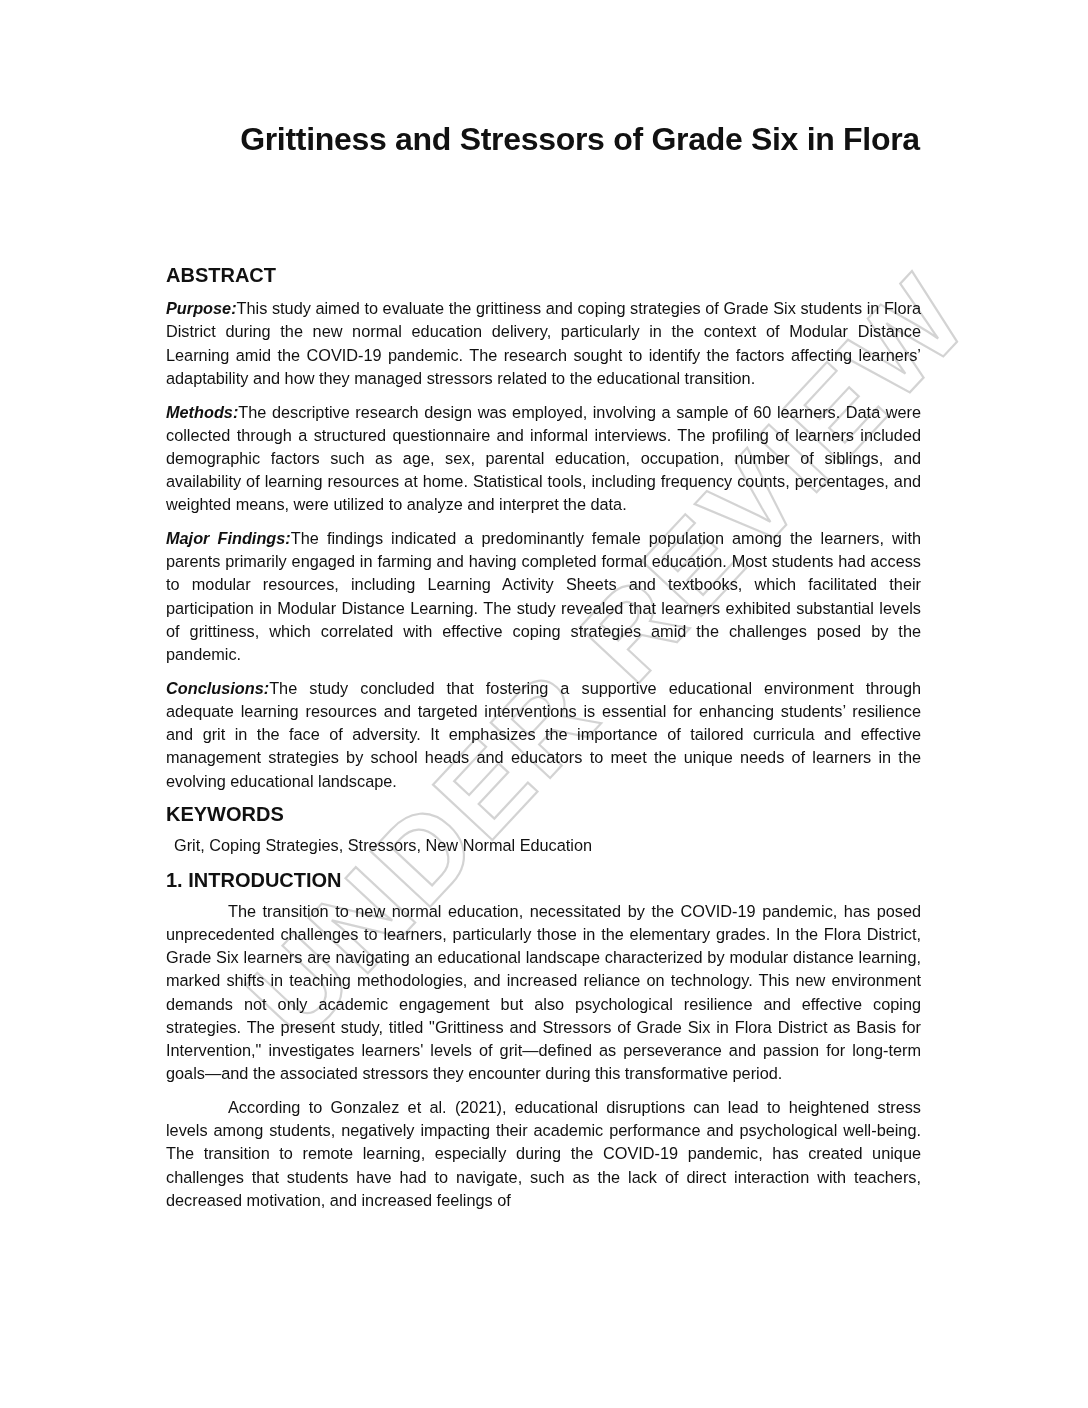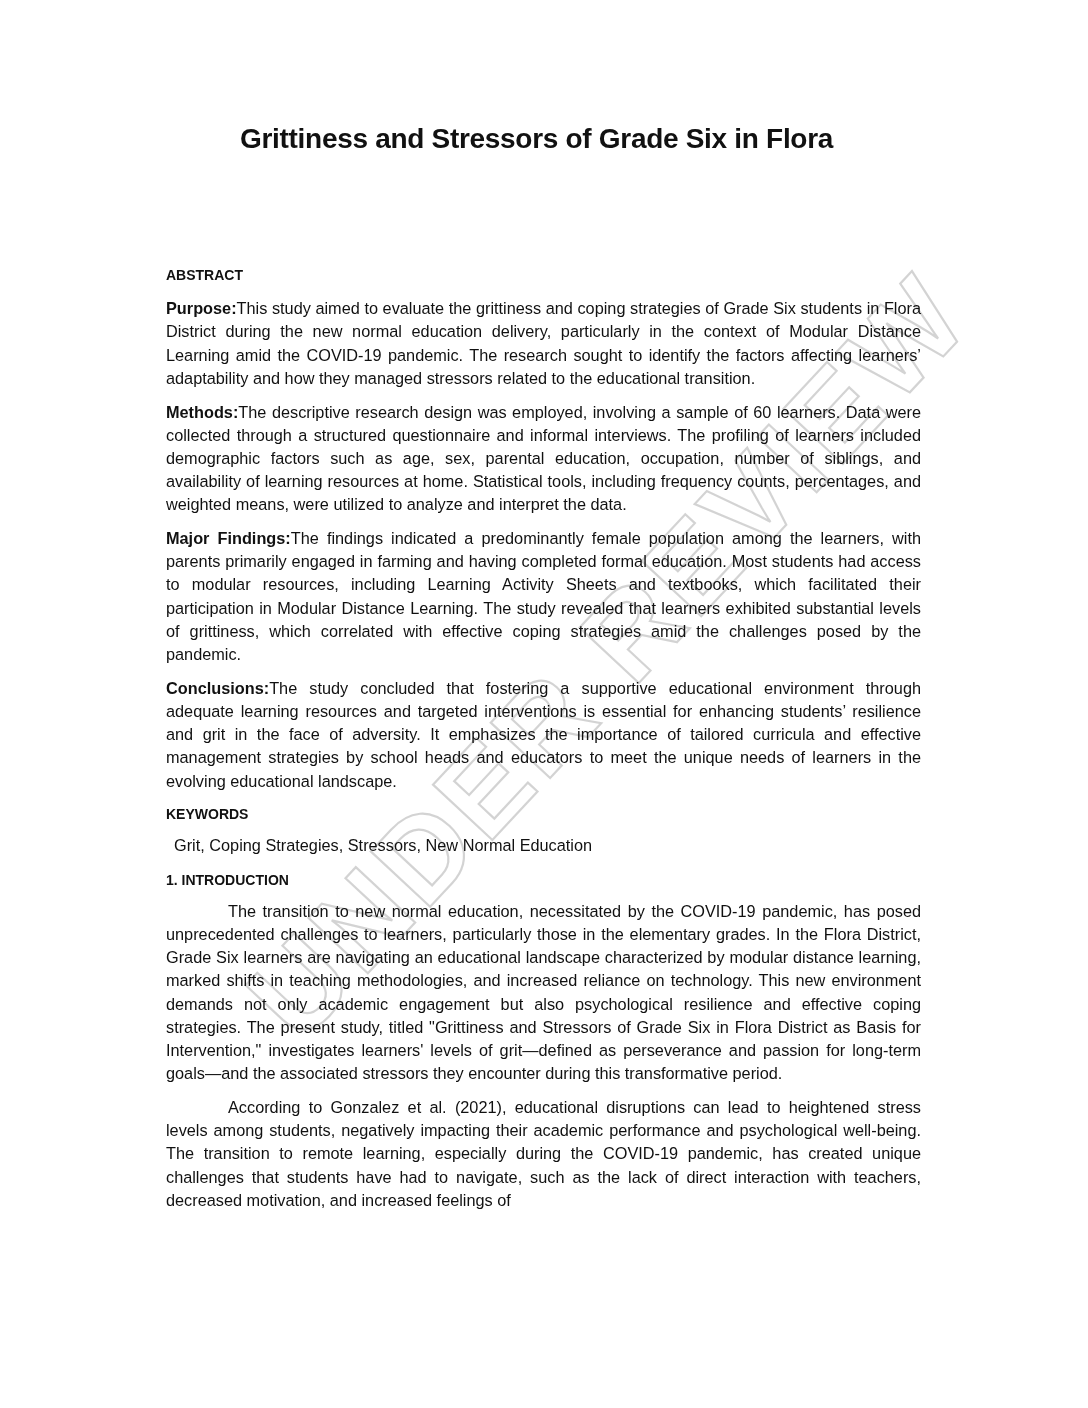--- a/index.html
+++ b/index.html
@@ -19,46 +19,46 @@
       position: absolute;
       left: 0; top: 0;
       width: 1088px;
       height: 1408px;
     }
     .title {
       position: absolute;
       left: 240px;
       top: 120px;
       width: 680px;
-      text-align: left;
+      text-align: center;
       font-weight: bold;
-      font-size: 28px;
+      font-size: 32px;
       line-height: 38px;
       letter-spacing: -0.3px;
       color: #111;
     }
     .content {
       position: absolute;
       left: 166px;
       top: 264px;
       width: 755px;
       font-size: 16.3px;
       line-height: 23.2px;
     }
     .heading {
       font-weight: bold;
-      font-size: 14px;
+      font-size: 20px;
       margin: 0;
     }
     .abstract-heading { margin-bottom: 10px; }
     p.para {
       margin: 0 0 10.5px 0;
       text-align: justify;
     }
-    p.para b { font-weight: bold; }
+    p.para b { font-weight: bold; font-style: italic; }
     .keywords-heading { margin-top: 2px; margin-bottom: 8px; }
     .keywords-list {
       margin: 0 0 11px 8px;
     }
     .intro-heading { margin-bottom: 8px; }
     p.indent { text-indent: 62px; }
 
     .watermark {
       position: absolute;
       left: 140px;

